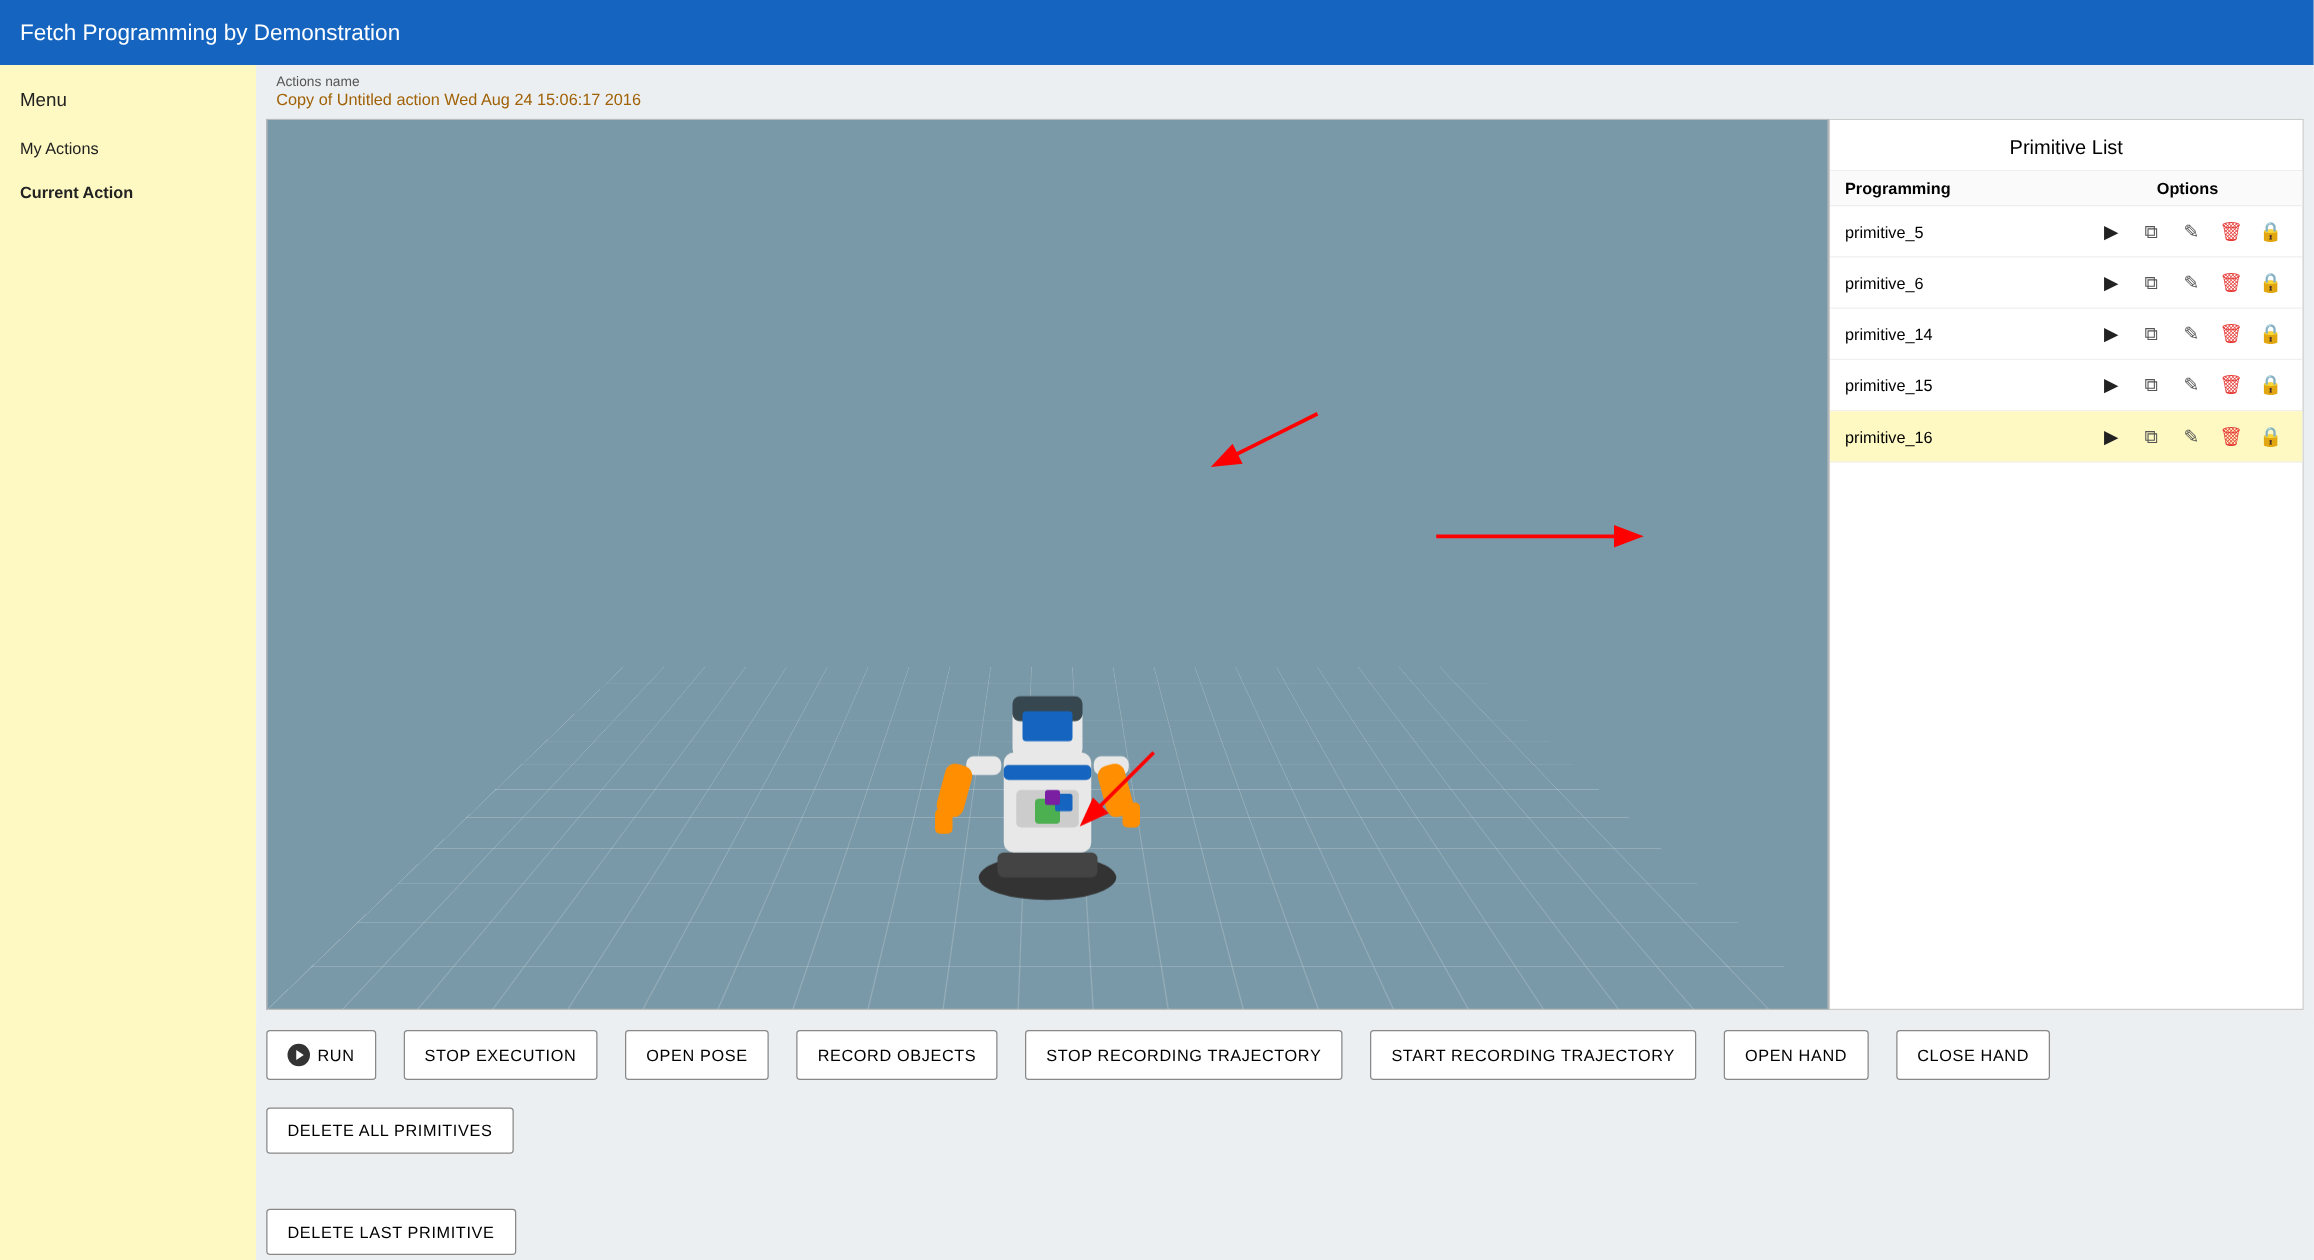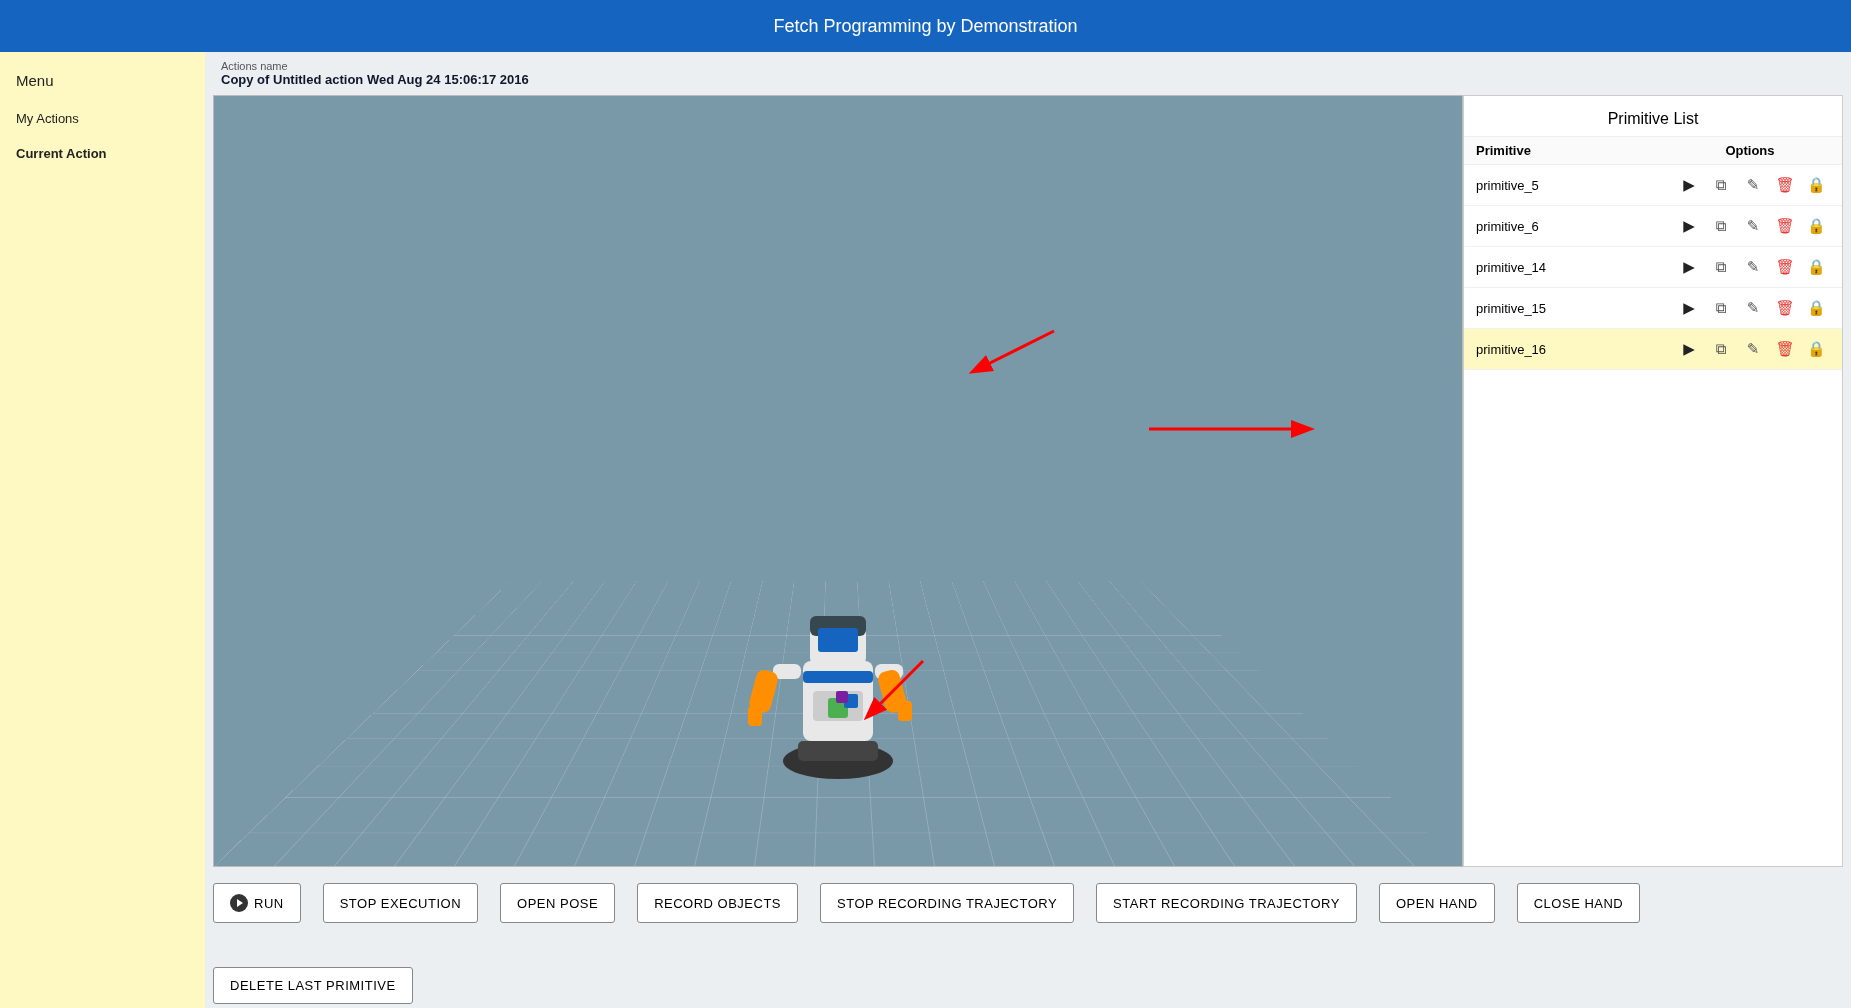--- a/index.html
+++ b/index.html
@@ -9,21 +9,20 @@
     #topbar {
       background: #1565C0;
       color: white;
       height: 52px;
       display: flex;
       align-items: center;
       padding: 0 16px;
       font-size: 18px;
       font-weight: 500;
       flex-shrink: 0;
-      justify-content: center;
     }
 
     
     #main-layout {
       display: flex;
       flex: 1;
       overflow: hidden;
     }
 
     
@@ -57,22 +56,21 @@
       padding: 8px 16px;
       background: #eceff1;
       flex-shrink: 0;
     }
     #action-name-label {
       font-size: 11px;
       color: #555;
     }
     #action-name-value {
       font-size: 13px;
-      color: #0f172a;
-      font-weight: bold;
+      color: #a16207;
     }
 
     
     #viewport-row {
       display: flex;
       flex: 1;
       overflow: hidden;
       padding: 0 8px 8px 8px;
       gap: 0;
     }
@@ -320,21 +318,21 @@
               </marker>
             </defs>
             <line x1="5" y1="15" x2="165" y2="15" stroke="red" stroke-width="3" marker-end="url(#ah2)"></line>
           </svg>
         </div>
       </div>
 
       <div id="primitive-list-panel">
         <div id="primitive-list-header">Primitive List</div>
         <div id="primitive-list-cols">
-          <div class="col-primitives">Primitive</div>
+          <div class="col-primitives">Programming</div>
           <div class="col-options">Options</div>
         </div>
 
         <div class="primitive-row">
           <span class="primitive-name">primitive_5</span>
           <div class="primitive-actions">
             <button class="prim-btn play" title="Play">▶</button>
             <button class="prim-btn copy" title="Copy">⧉</button>
             <button class="prim-btn edit" title="Edit">✎</button>
             <button class="prim-btn delete" title="Delete">🗑</button>
@@ -408,20 +406,23 @@
       </button>
       <button class="action-btn">
         <span>START RECORDING TRAJECTORY</span>
       </button>
       <button class="action-btn">
         <span>OPEN HAND</span>
       </button>
       <button class="action-btn">
         <span>CLOSE HAND</span>
       </button>
+      <button class="action-btn">
+        <span>DELETE ALL PRIMITIVES</span>
+      </button>
       <div style="flex-basis: 100%; height: 0;"></div>
       <button class="action-btn">
         <span>DELETE LAST PRIMITIVE</span>
       </button>
     </div>
 
   </div>
 </div>
 
 </body></html>

